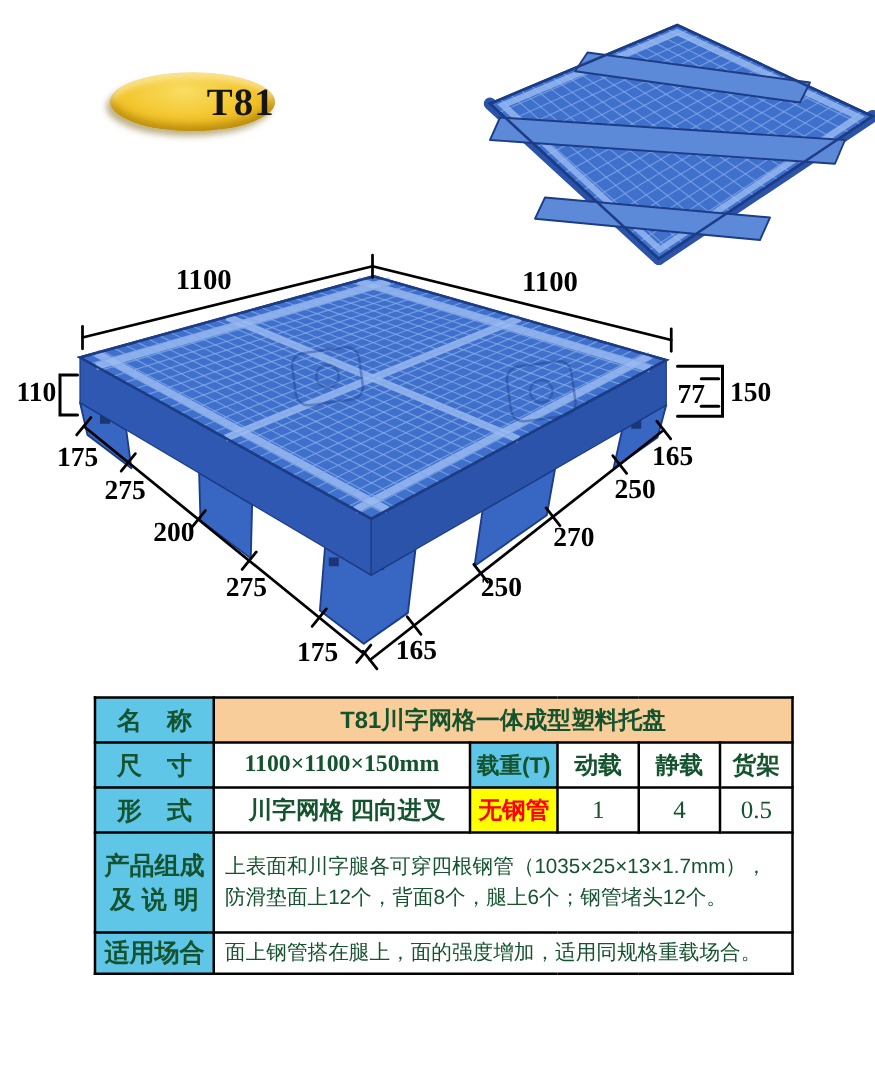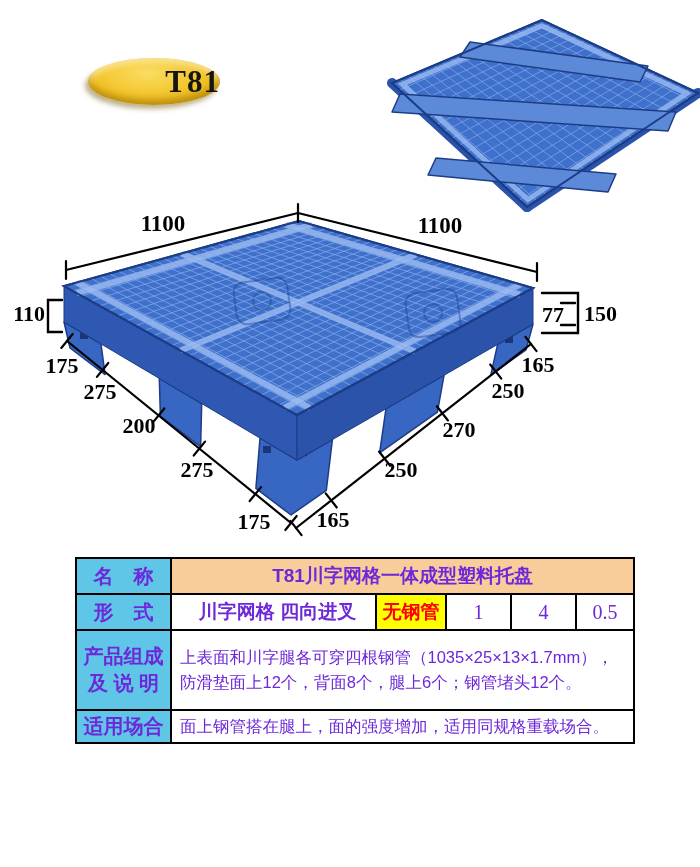--- a/index.html
+++ b/index.html
@@ -13,21 +13,21 @@
   .badge span{font:bold 31px "Liberation Serif","DejaVu Serif",serif;color:#151515;letter-spacing:1px;}
   
   .dim{font:bold 22px "Liberation Serif","DejaVu Serif",serif;fill:#000;text-anchor:middle;}
   .dim.big{font-size:23px;}
   .dim.end{text-anchor:end;}
   .dim.start{text-anchor:start;}
   .brk{fill:none;stroke:#000;stroke-width:2.4px;stroke-linecap:round;}
   
   table.spec{border-collapse:collapse;table-layout:fixed;width:558px;position:absolute;left:75px;top:557px;
              font-family:"Liberation Sans","DejaVu Sans",sans-serif;}
-  table.spec td{border:2px solid #000;text-align:center;vertical-align:middle;padding:0 2px;color:#6d28d9;}
+  table.spec td{border:2px solid #000;text-align:center;vertical-align:middle;padding:0 2px;color:#14532d;}
   .hdr{background:var(--table-cyan);font-weight:bold;font-size:20px;}
   .peach{background:var(--table-peach);font-weight:bold;font-size:19px;}
   .yellow{background:var(--highlight-yellow);color:var(--value-red) !important;font-weight:bold;font-size:19px;}
   .num{font:20px "Liberation Serif","DejaVu Serif",serif;}
   .val{font-size:19px;font-weight:bold;}
   .serifval{font:19px "Liberation Serif","DejaVu Serif",serif;font-weight:bold;}
   .leftal{text-align:left;padding-left:10px !important;}
   .desc{font-size:16.5px;font-weight:normal;text-align:left !important;padding:3px 8px !important;line-height:1.5;}
   .kg{font:25px "Liberation Serif","DejaVu Serif",serif;}
   .r36{height:36px;} .r66{height:80px;} .r33{height:33px;} .r35{height:35px;}
@@ -215,20 +215,28 @@
       <col style="width:65px">
         <col style="width:65px">
         <col style="width:58px">
     </colgroup>
     <tbody>
         <tr class="r36">
       <td class="hdr">名　称</td>
       <td class="peach" colspan="5">T81川字网格一体成型塑料托盘</td>
     </tr>
     <tr class="r36">
+      <td class="hdr">尺　寸</td>
+      <td class="serifval">1100×1100×150mm</td>
+      <td class="hdr" style="font-size:18px">载重(T)</td>
+      <td class="val">动载</td>
+      <td class="val">静载</td>
+      <td class="val">货架</td>
+    </tr>
+    <tr class="r36">
       <td class="hdr">形　式</td>
       <td class="val leftal">川字网格 四向进叉</td>
       <td class="yellow">无钢管</td>
       <td class="num">1</td>
       <td class="num">4</td>
       <td class="num">0.5</td>
     </tr>
     <tr class="r66">
       <td class="hdr">
         <span>产品组成</span><br>

